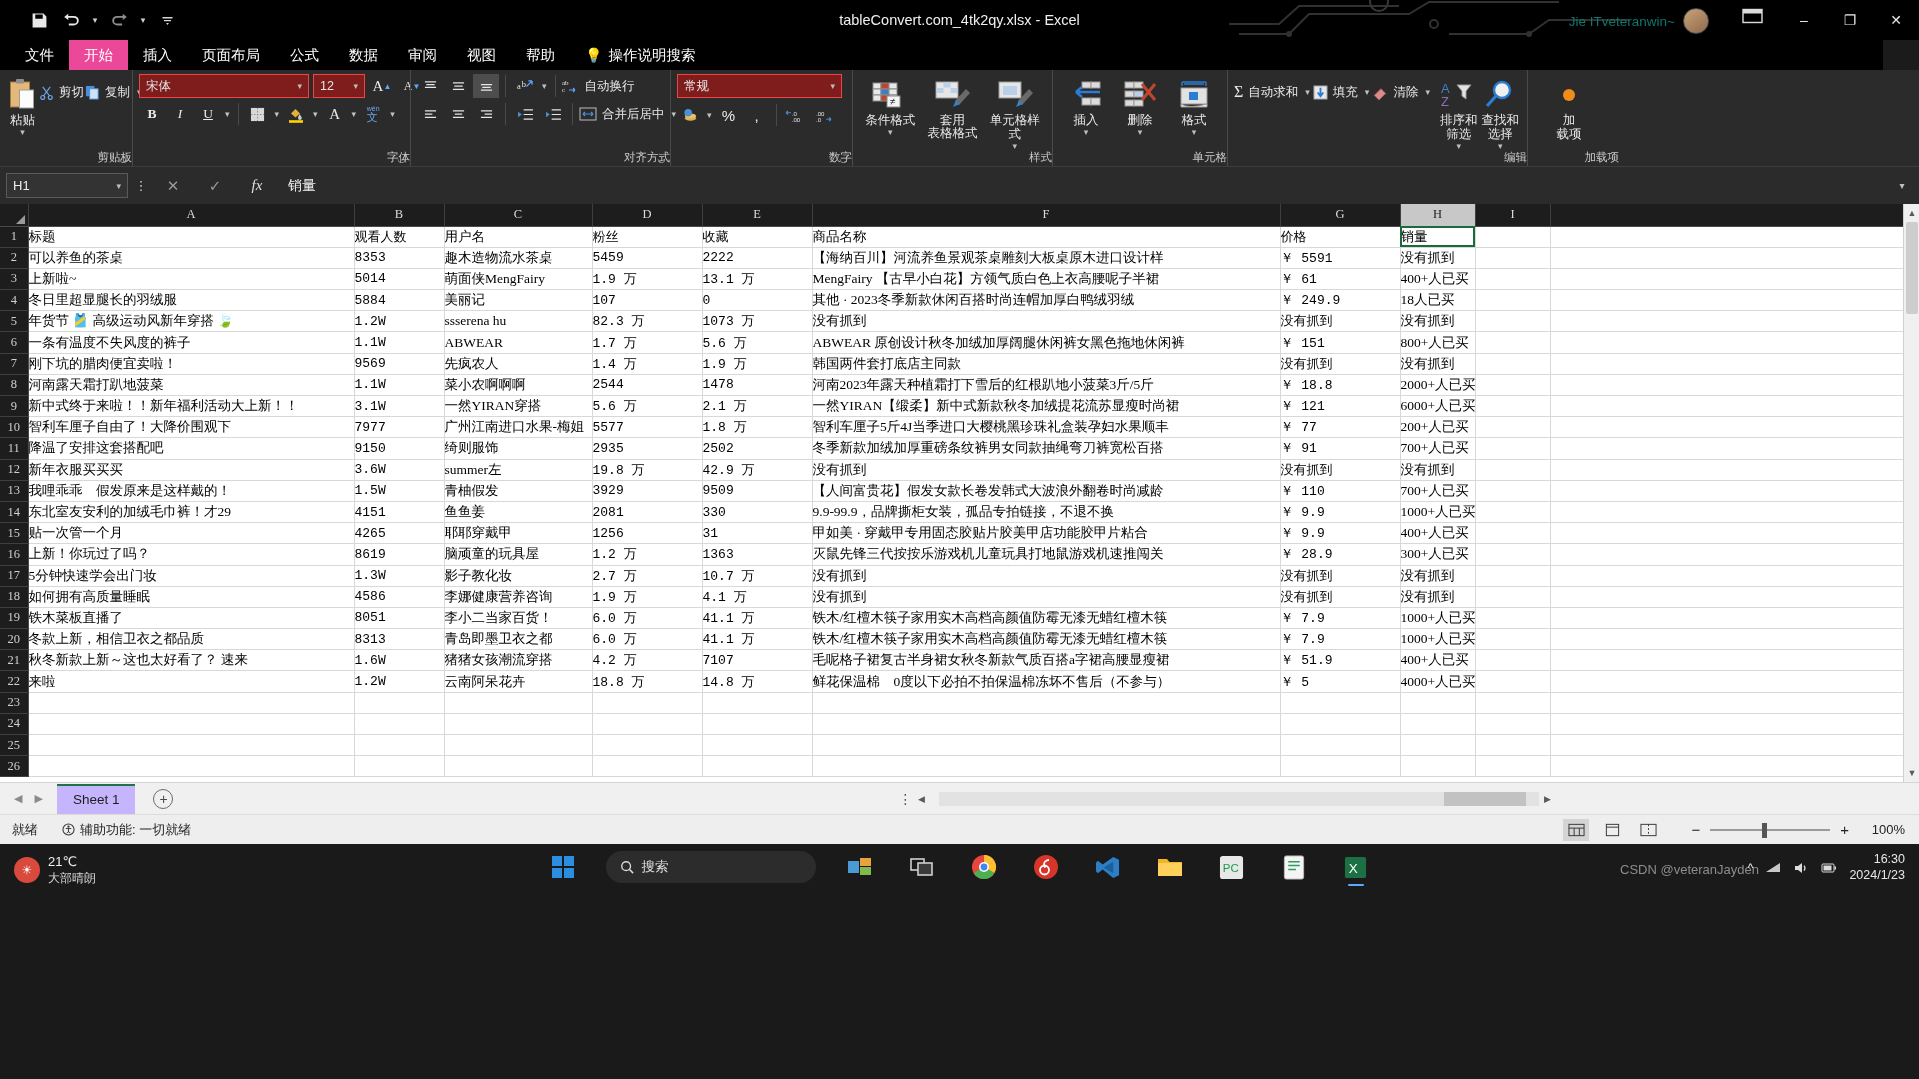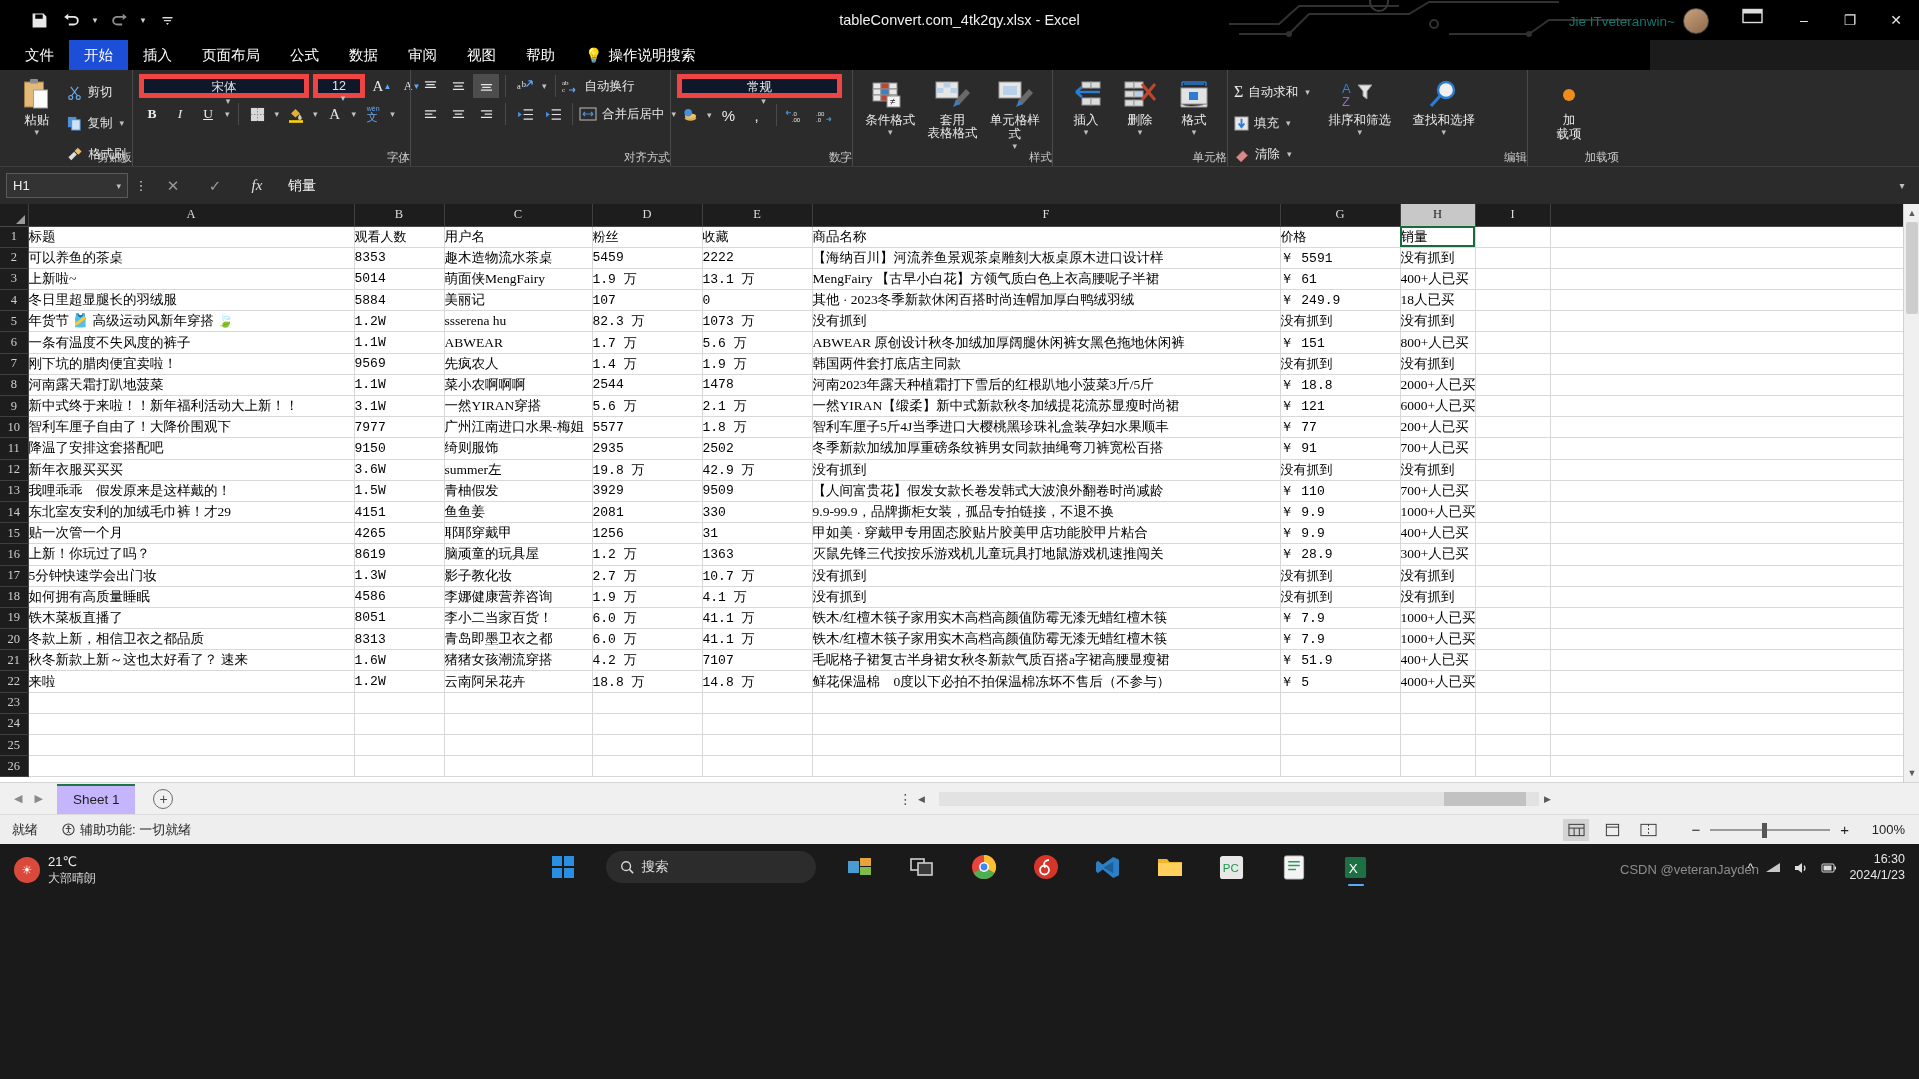--- a/index.html
+++ b/index.html
@@ -44,28 +44,28 @@
   .ribbon-toggle { position:absolute; right: 155px; top: 8px; color:#e0e0e0; font-size:14px; cursor:pointer;}
 
   
   .circuit {
     position: absolute; right: 290px; top: -6px; width: 400px; height: 48px;
     opacity: .85; pointer-events: none;
   }
 
   
   .tabs {
-    position: absolute; top: 40px; left: 0; width: 1650px; height: 30px;
+    position: absolute; top: 40px; left: 0; width: 1883px; height: 30px;
     background: #000000; display: flex; align-items: stretch; padding-left: 10px;
   }
   .tab {
     padding: 0 15px; display: flex; align-items: center;
     color: #ffffff; font-size: 14.5px; cursor: pointer; white-space: nowrap;
   }
-  .tab.active { background: #1d4ed8; }
+  .tab.active { background: #ec4899; }
   .tab.search { color: #ffffff; gap: 6px; }
   .bulb { color: #f2c344; font-size: 14px; }
 
   
   .ribbon {
     position: absolute; top: 70px; left: 0; width: 1919px; height: 96px;
     background: #2b2b2b; display: flex; align-items: flex-start;
   }
   .rgroup { position: relative; height: 96px; display: flex; align-items: flex-start; padding: 4px 6px 0 6px; }
   .rgroup + .rgroup { border-left: 1px solid #4a4a4a; }
@@ -77,24 +77,24 @@
     width: 62px; display: flex; flex-direction: column; align-items: center;
     color: #e9e9e9; font-size: 12.5px; cursor: pointer; padding-top: 2px;
   }
   .bigbtn .ic { height: 38px; display:flex; align-items:center; justify-content:center; }
   .bigbtn .cap { text-align: center; line-height: 1.1; font-size: 12.5px; }
   .bigbtn .dn { font-size: 9px; color: #bdbdbd; line-height: 1; }
   .smallrow {
     display: flex; align-items: center; gap: 5px;
     color: #e9e9e9; font-size: 12.5px; height: 24px; cursor: pointer; white-space: nowrap;
   }
-  .smallcol { display: flex; flex-direction: column; gap: 7px; padding-top: 2px; }
+  .smallcol { display: flex; flex-direction: row; gap: 1px; padding-top: 2px; }
   .ctrl {
-    background: #0f172a; border: 5px solid #ef4444; color: #e6e6e6;
-    height: 24px; display: flex; align-items: center; padding: 0 6px; font-size: 12.5px; flex-direction: column;
+    background: #7f1d1d; border: 1px solid #ef4444; color: #e6e6e6;
+    height: 24px; display: flex; align-items: center; padding: 0 6px; font-size: 12.5px;
   }
   .ctrl .cv { flex: 1; }
   .ctrl .ar { font-size: 9px; color: #bdbdbd; margin-left: 8px; }
   .iconbtn {
     width: 26px; height: 24px; display: flex; align-items: center; justify-content: center;
     color: #eaeaea; font-size: 13.5px; cursor: pointer;
   }
   .iconbtn.sel { background: #4d4d4d; }
   .mini-caret { font-size: 9px; color: #c0c0c0; cursor: pointer; padding: 0 2px; }
   .vsep { width: 1px; height: 22px; background: #4a4a4a; margin: 0 4px; }

